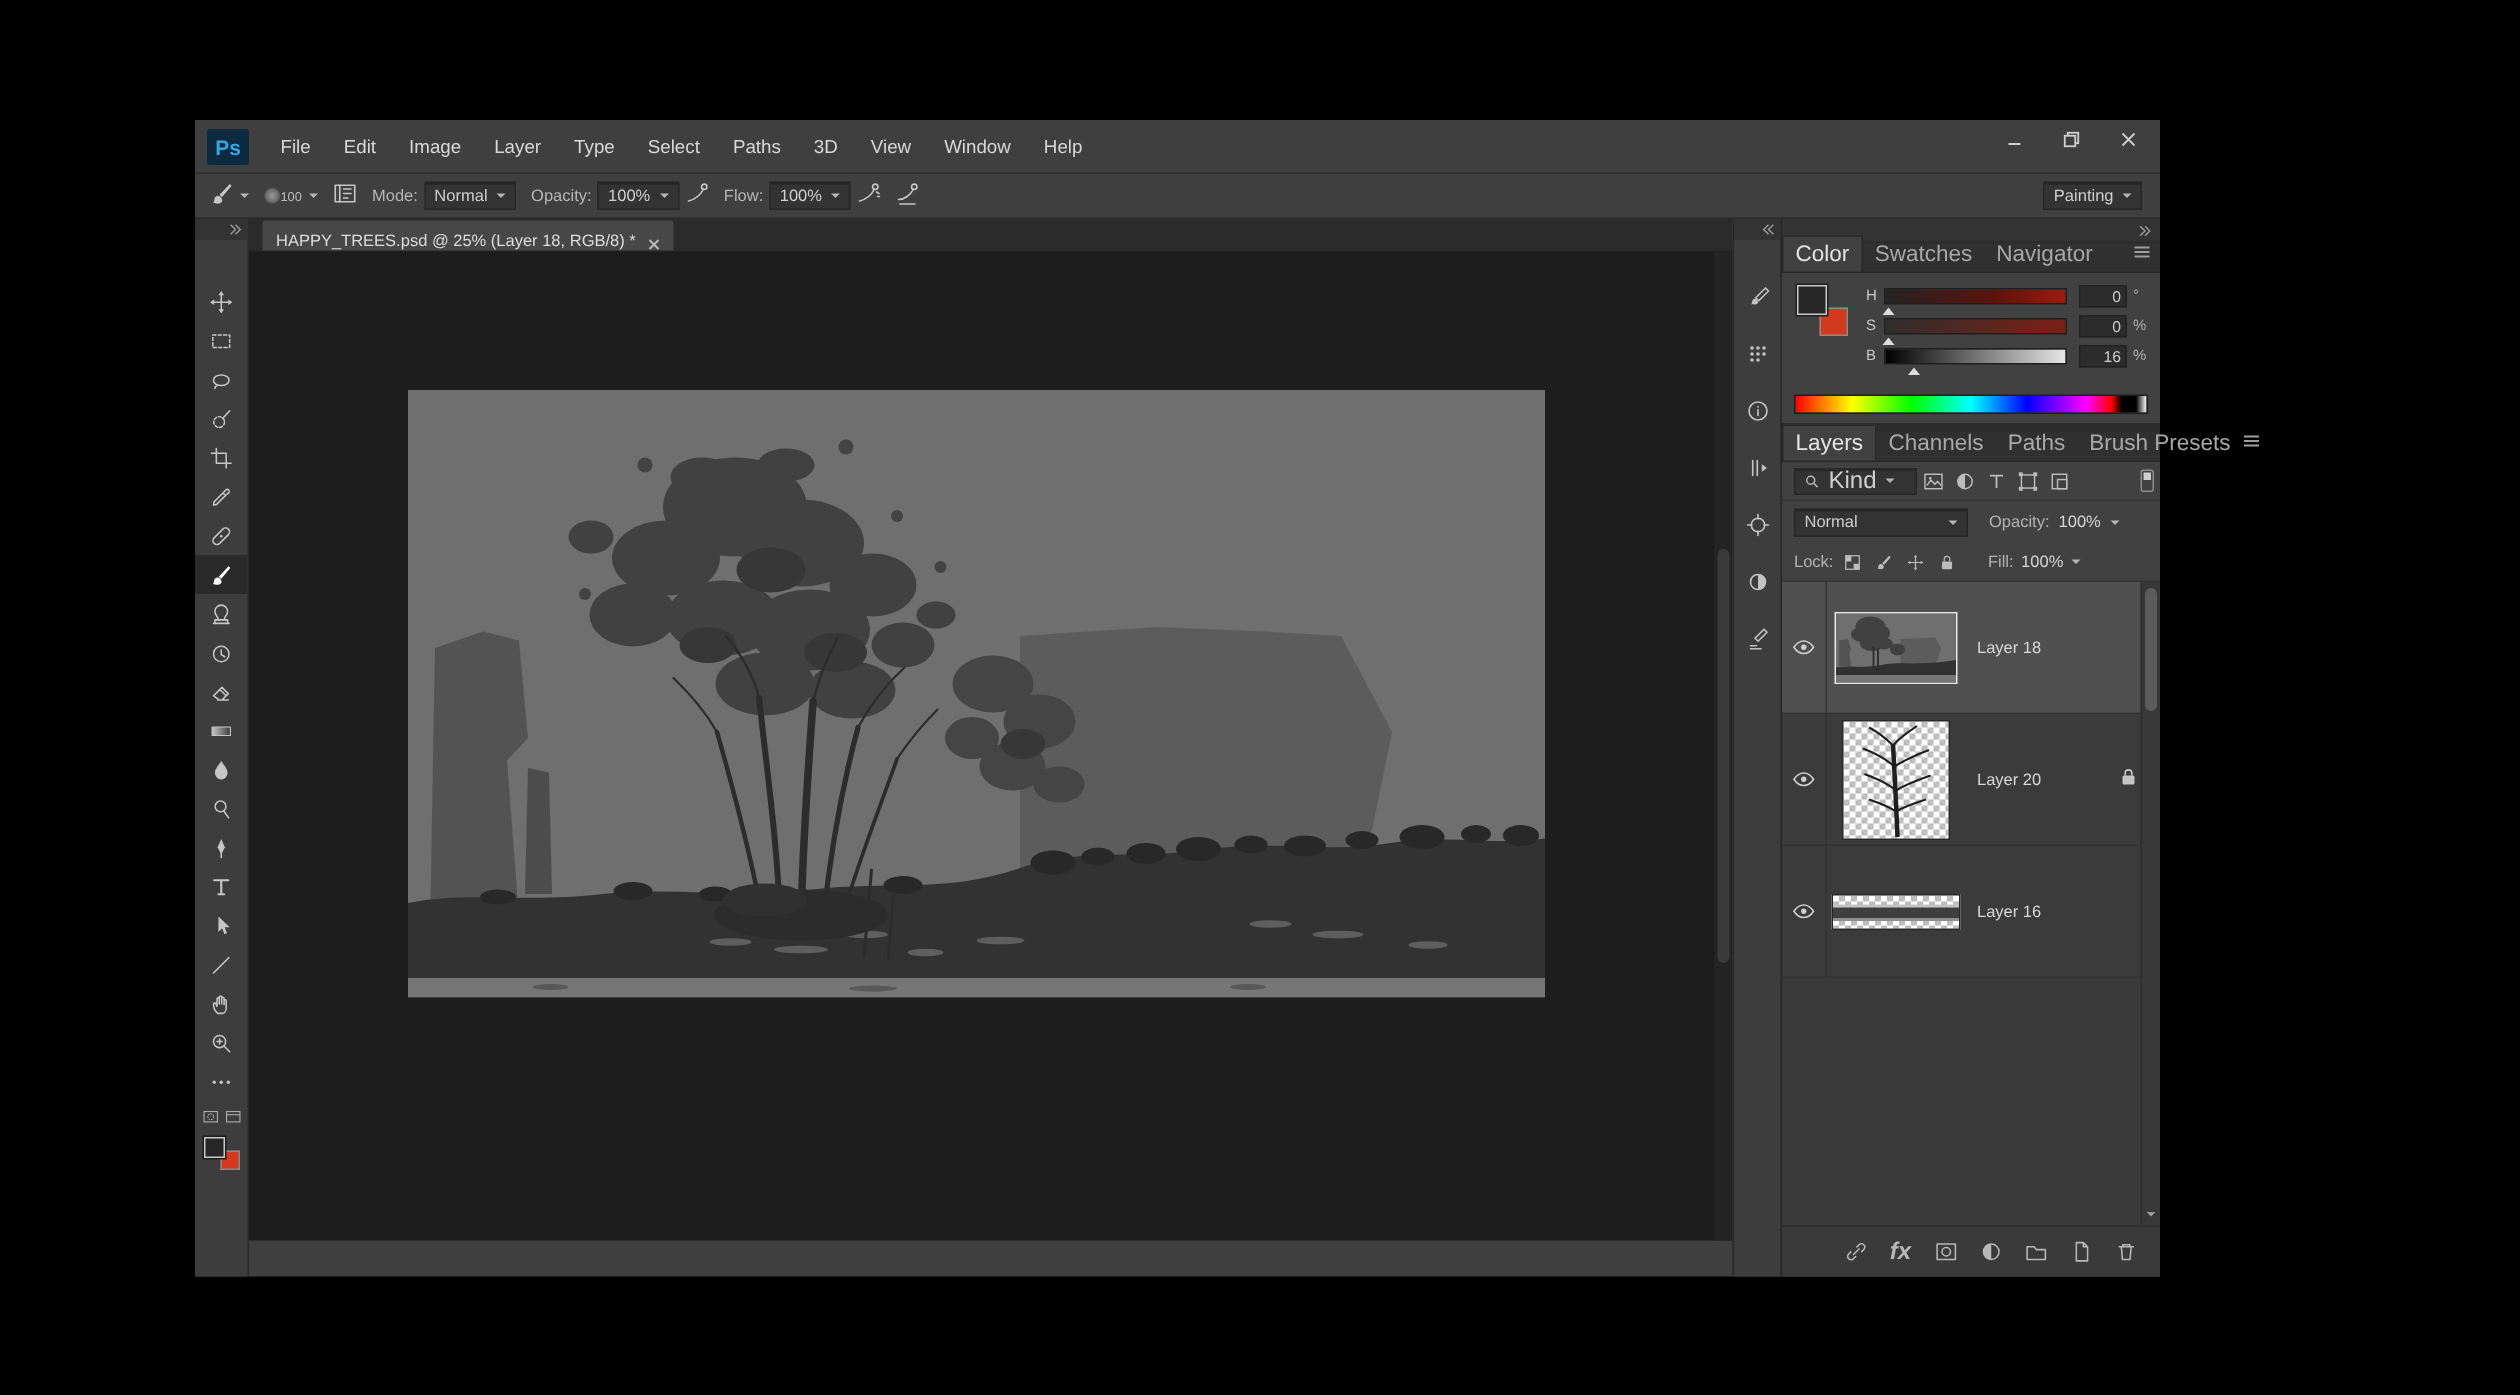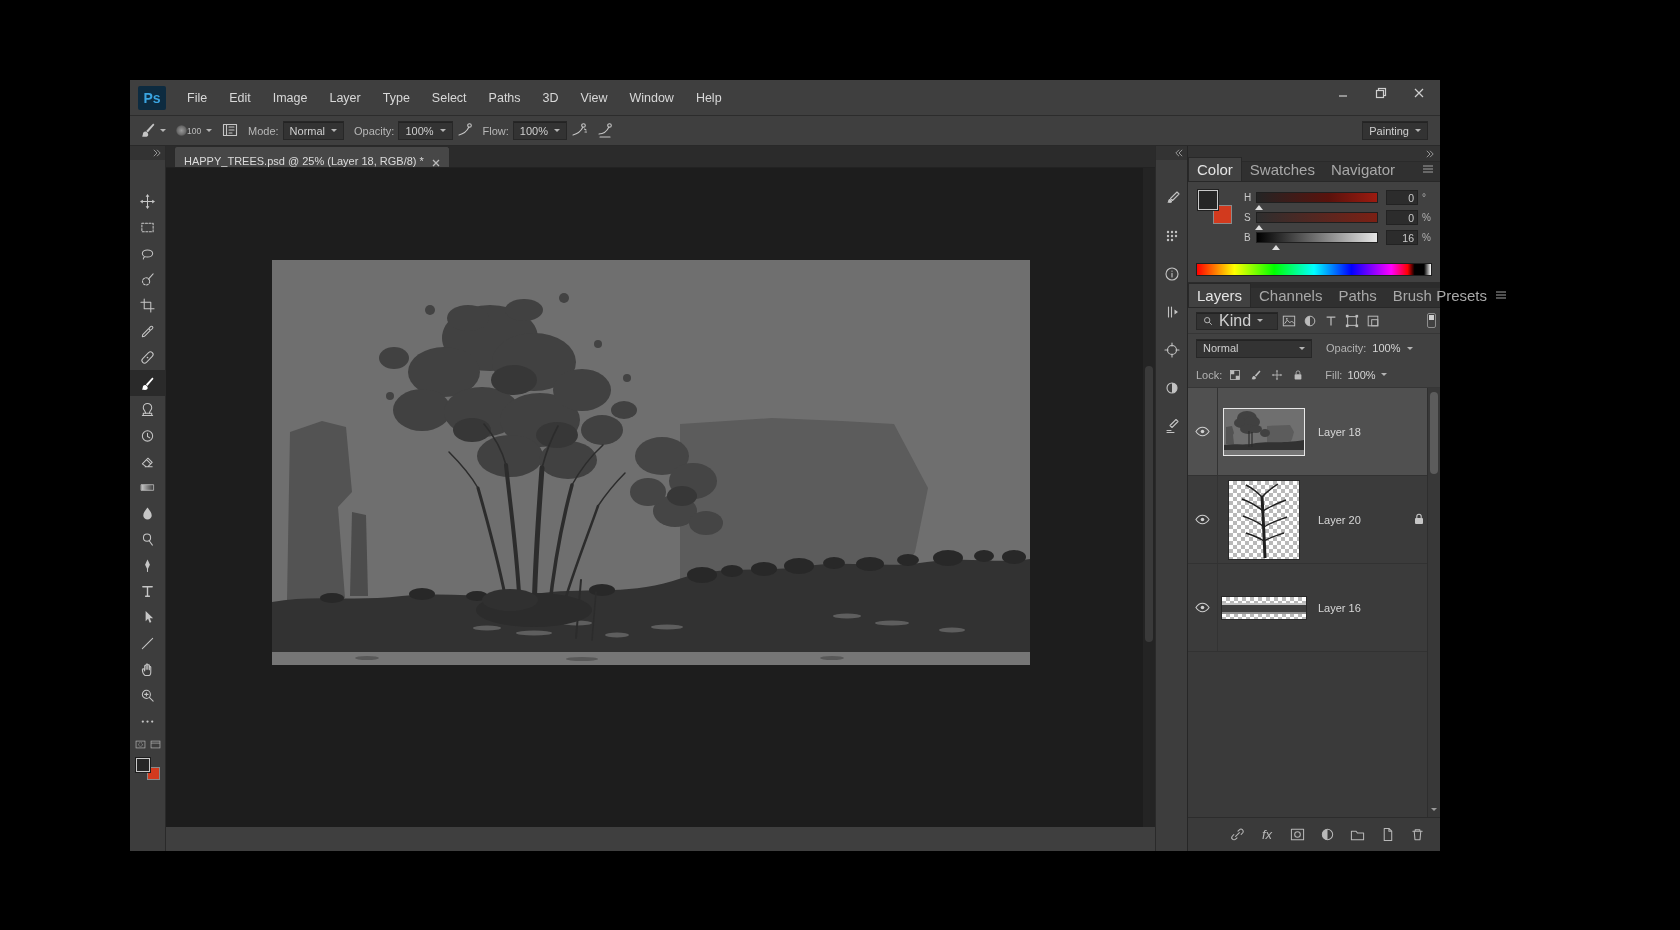--- a/index.html
+++ b/index.html
@@ -131,21 +131,21 @@
   .layer-lock svg{width:10px;height:12px;stroke:#c6c6c6;fill:none;stroke-width:1.1}
   .layer-lock svg .f{fill:#c6c6c6;stroke:none}
   .list-vscroll{position:absolute;right:0;top:0;bottom:0;width:13px;background:#383838;border-left:1px solid #2e2e2e}
   .list-vscroll .thumb{position:absolute;left:2px;right:2px;top:4px;height:82px;background:#5c5c5c;border-radius:4px}
   .list-vscroll .down{position:absolute;left:3px;bottom:3px;width:0;height:0;border:3.5px solid transparent;border-top-color:#9a9a9a}
 
   .layers-bottom{position:absolute;left:0;right:0;bottom:0;height:34px;background:#3a3a3a;border-top:1px solid #2c2c2c;display:flex;align-items:center;justify-content:flex-end;gap:12px;padding-right:14px}
   .bicon{width:18px;height:18px;display:flex;align-items:center;justify-content:center}
   .bicon svg{width:15px;height:15px;stroke:#b8b8b8;fill:none;stroke-width:1.1;stroke-linecap:round;stroke-linejoin:round}
   .bicon svg .f{fill:#b8b8b8;stroke:none}
-  .fx-label{font-size:13px;font-style:italic;font-weight:normal;color:#b8b8b8}
+  .fx-label{font-size:16px;font-style:italic;font-weight:bold;color:#b8b8b8}
 </style>
 </head>
 <body>
 
 <div class="stage">
 <div class="ps-window">
 
   <div class="menu-bar">
     <div class="ps-logo">Ps</div>
     <div class="menu-items">

